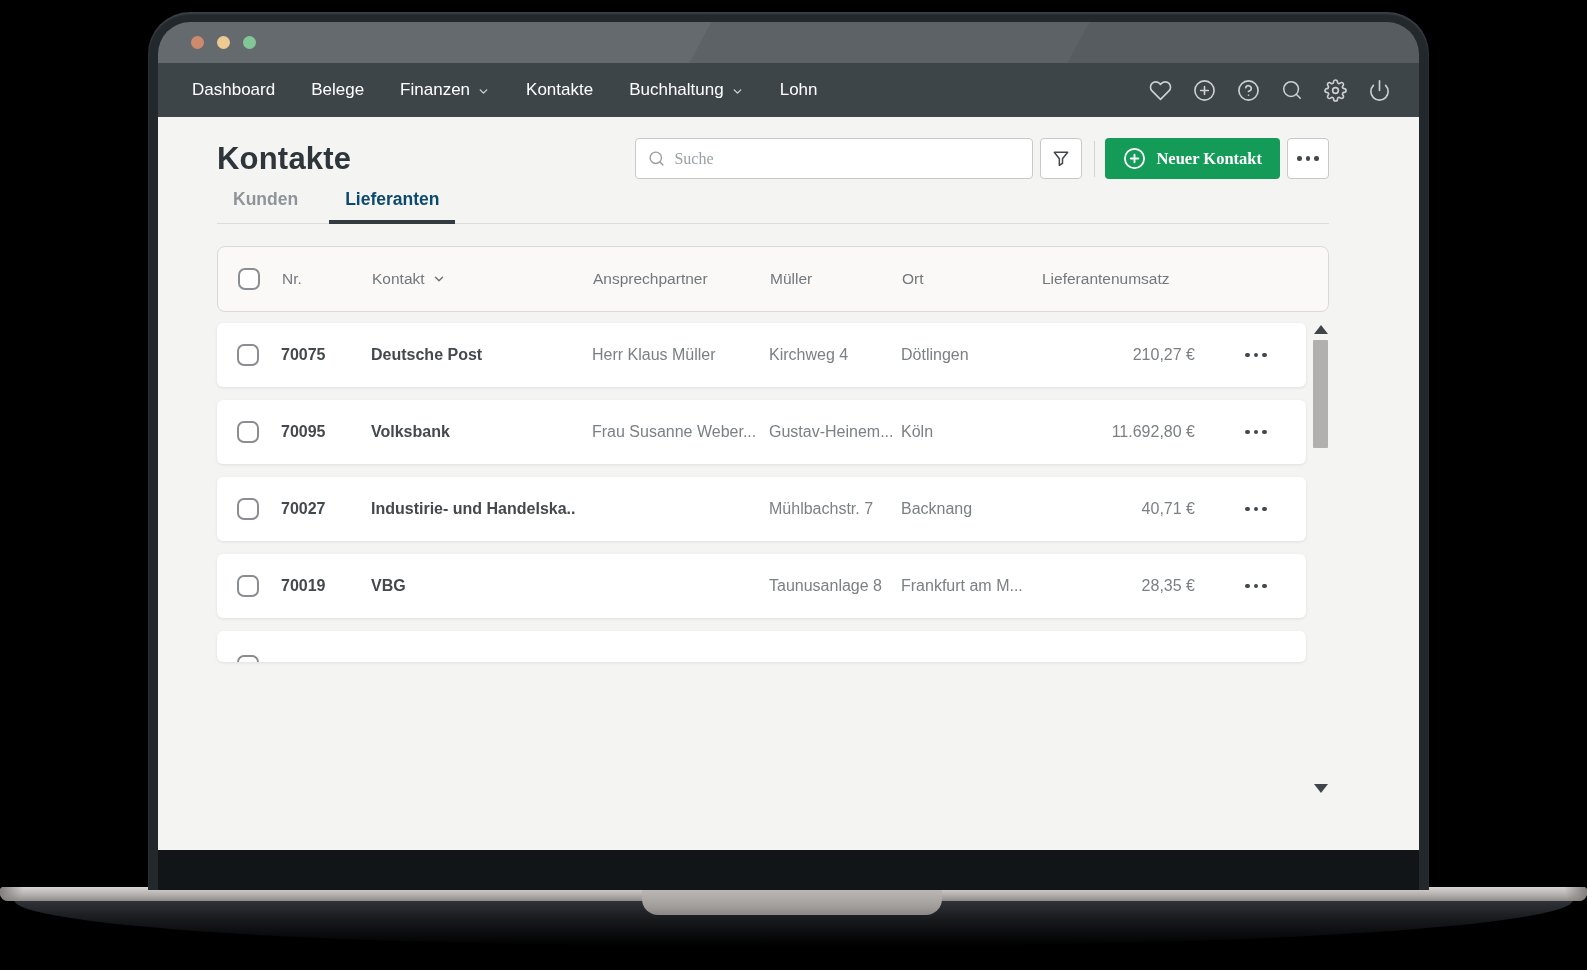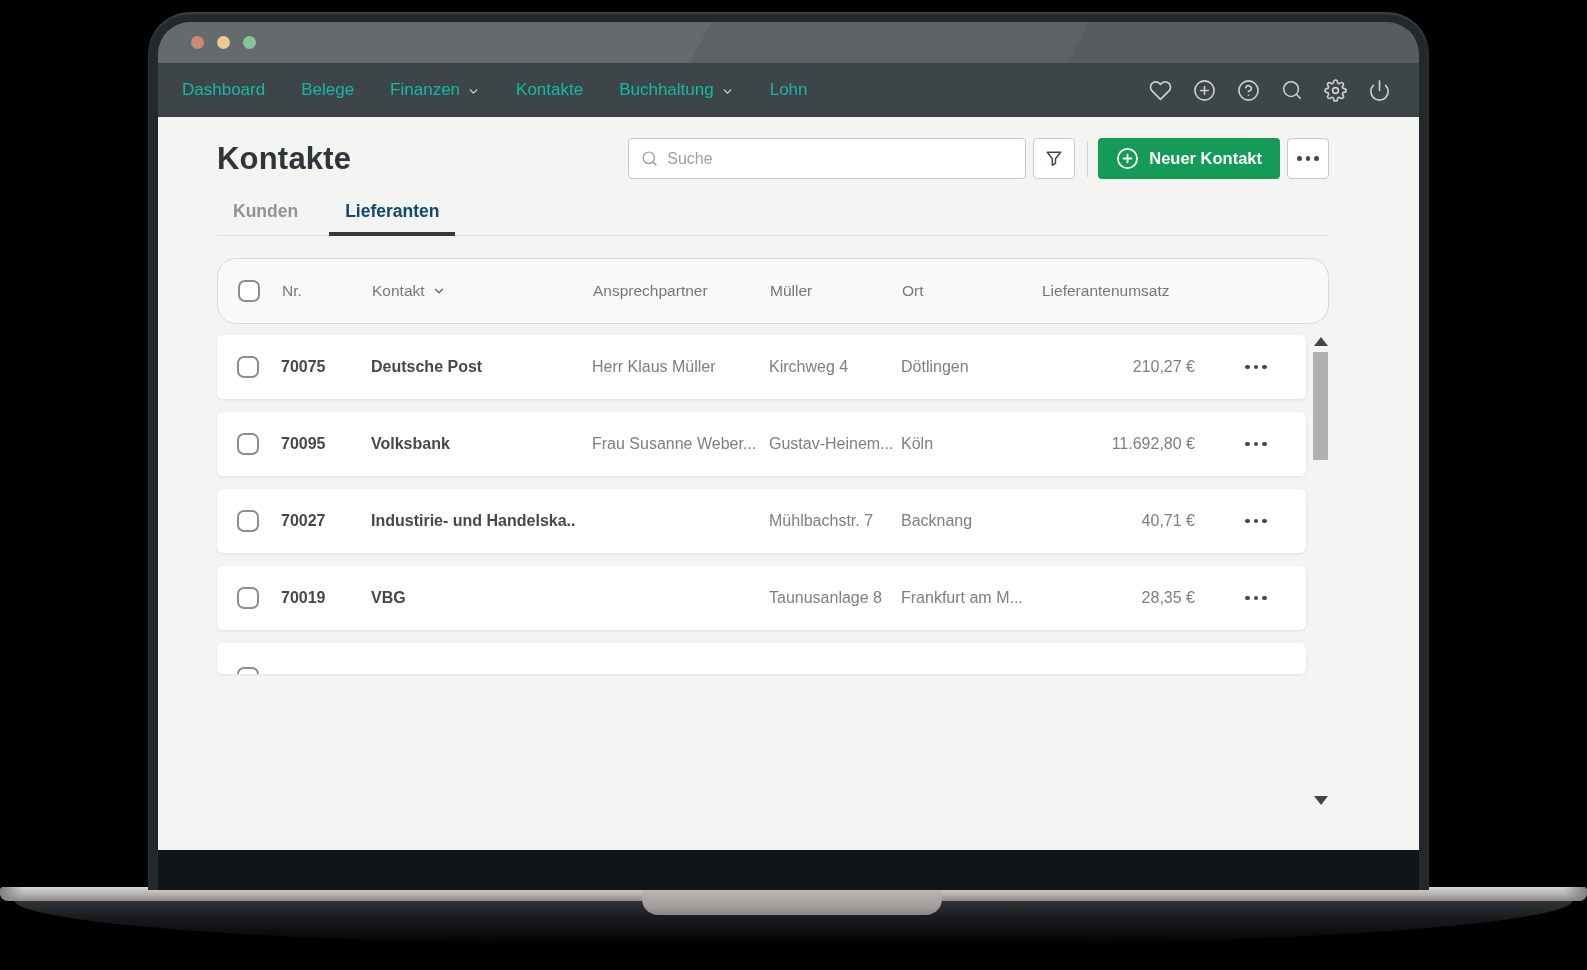--- a/index.html
+++ b/index.html
@@ -31,56 +31,56 @@
   .chrome { position:relative; height:41px; background:#5d6267; flex:0 0 auto; overflow:hidden; }
   .glare-a { position:absolute; top:-5px; left:-20px; width:560px; height:60px;
              background:rgba(255,255,255,.055); transform:skewX(-28deg); }
   .glare-b { position:absolute; top:-5px; left:918px; width:400px; height:60px;
              background:rgba(0,0,0,.055); transform:skewX(-28deg); }
   .lights { position:absolute; left:33px; top:14px; display:flex; gap:13px; }
   .light { width:13px; height:13px; border-radius:50%; }
 
   
   .nav { height:54px; background:#3e4549; flex:0 0 auto; display:flex; 
-         padding:0 28px 0 24px; color:#14b8a6; font-size:17px; }
+         padding:0 28px 0 34px; color:#ffffff; font-size:17px; }
   .nav-items { display:flex; align-items:center; gap:36px; }
   .nav-item { display:flex; align-items:center; gap:7px; cursor:pointer; white-space:nowrap; }
   .nav-item svg { margin-top:2px; }
   .nav-icons { margin-left:auto; display:flex; align-items:center; gap:21px; }
   .nav-icons svg { display:block; }
 
   
   .content { height:733px; flex:0 0 auto; background:#f4f4f3; padding:0 90px 0 59px; position:relative; overflow:hidden; }
 
   .toolbar { margin-top:21px; display:flex; align-items:center; height:41px; }
   .page-title { font-size:31px; font-weight:bold; color:#2f363b; letter-spacing:.2px; }
   .toolbar-right { margin-left:auto; display:flex; align-items:center; }
   .search-box { width:398px; height:41px; background:#fff; border:1px solid #c9c9c9; border-radius:4px;
                 display:flex; align-items:center; padding:0 12px; gap:9px; }
   .search-box input { border:none; outline:none; flex:1; font-size:16px; color:#4a4f53;
-                font-family:Liberation Sans, sans-serif; background:transparent; }
+                font-family:Liberation Serif, serif; background:transparent; }
   .search-box input::placeholder { color:#9aa0a4; }
   .filter-btn { width:42px; height:41px; margin-left:7px; background:#fff; border:1px solid #c9c9c9;
                 border-radius:4px; display:flex; align-items:center; justify-content:center; cursor:pointer; }
   .v-divider { width:1px; height:36px; background:#d2d2d2; margin:0 10px 0 12px; }
   .primary-btn { height:41px; padding:0 18px; border:none; border-radius:4px; color:#fff;
                  font-size:16.5px; font-weight:bold; display:flex; align-items:center; gap:10px;
-                 cursor:pointer; font-family:Liberation Sans, sans-serif; }
+                 cursor:pointer; font-family:Liberation Serif, serif; }
   .more-btn { width:42px; height:41px; margin-left:7px; background:#fff; border:1px solid #c9c9c9;
               border-radius:4px; display:flex; align-items:center; justify-content:center; cursor:pointer; }
 
-  .tabs { margin-top:22px; display:flex; gap:15px; border-bottom:1px solid #dcdcdb; }
+  .tabs { margin-top:10px; display:flex; gap:15px; border-bottom:1px solid #dcdcdb; }
   .tab { padding:0 16px 13px; font-size:17.5px; font-weight:bold; color:#8f9498; cursor:pointer; position:relative; }
   .tab.active { color:#0c4a6e; }
   .tab.active::after { content:""; position:absolute; left:0; right:0; bottom:-1px; height:4px; background:#343b40; }
 
   
   .grid { display:grid; grid-template-columns:44px 90px 221px 177px 132px 140px 1fr 60px;
           align-items:center; padding:0 20px; }
-  .thead { margin-top:22px; height:66px; background:#faf9f8; border:1px solid #d9d9d8; border-radius:19px;
+  .thead { margin-top:22px; height:66px; background:#faf9f8; border:1px solid #d9d9d8; border-radius:8px;
            color:#73787c; font-size:15.5px; }
   .thead .col-sort { display:flex; align-items:center; gap:7px; }
   .th-amount { text-align:left; padding-right:40px; }
   .checkbox { width:22px; height:22px; border:2px solid #8a8e92; border-radius:7px; background:#fff; cursor:pointer; }
 
   .list { position:relative; margin-top:11px; }
   .rows { width:calc(100% - 23px); }
   .row { height:64px; background:#fff; border-radius:6px; margin-bottom:13px;
          box-shadow:0 1px 3px rgba(40,45,50,.10); font-size:16px; color:#7b8084; }
   .cell-bold { font-weight:bold; color:#44494d; font-size:16px; }

